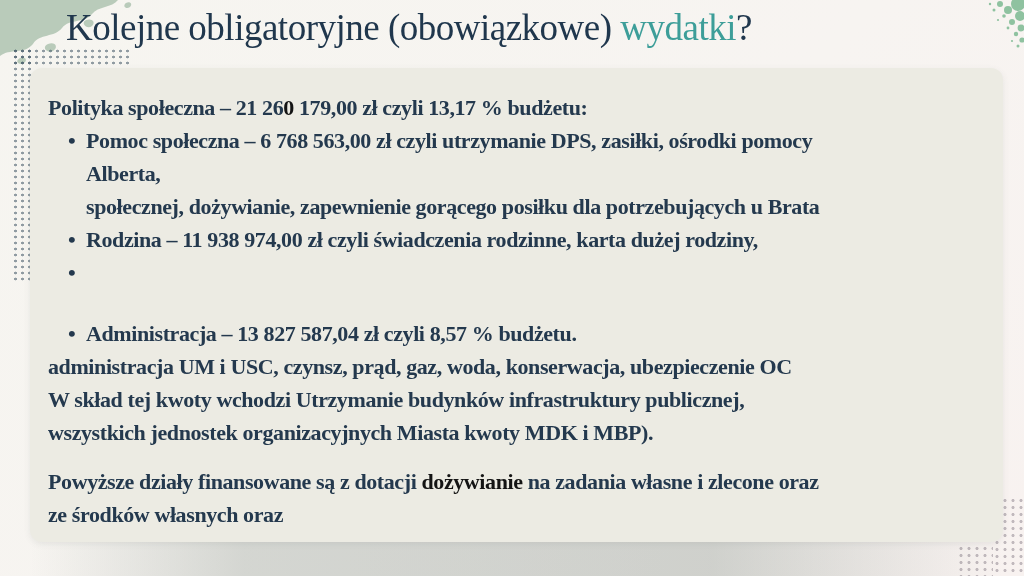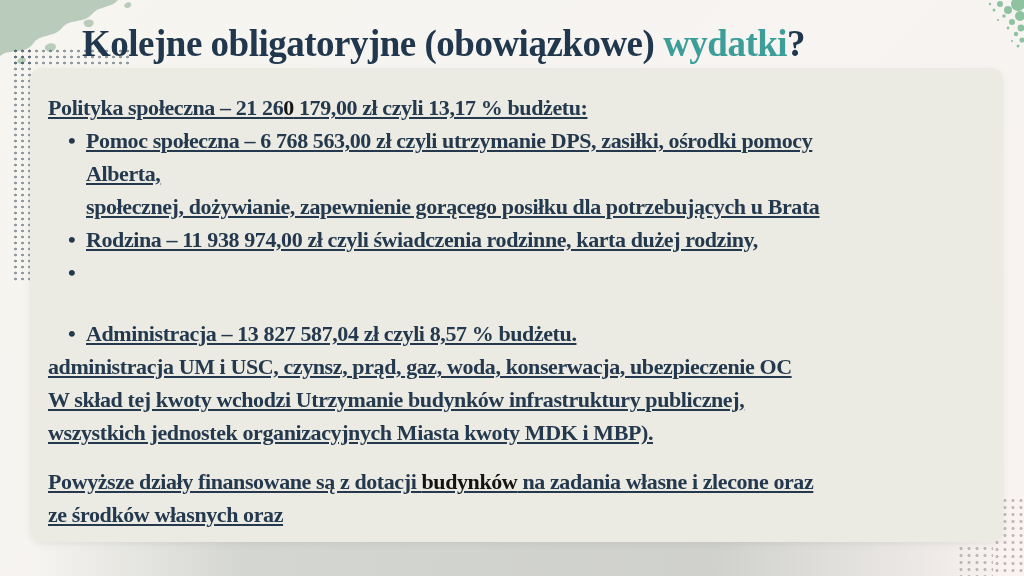--- a/index.html
+++ b/index.html
@@ -19,36 +19,36 @@
   .dots-left-strip{left:12px;top:48px;width:20px;height:234px;}
   .dots2{position:absolute;background-image:radial-gradient(circle,rgba(138,128,138,0.5) 1.2px,rgba(138,128,138,0) 1.9px);background-size:8px 7px;}
   .dots-br-a{left:993px;top:497px;width:31px;height:79px;}
   .dots-br-b{left:957px;top:545px;width:36px;height:31px;}
   
   .panel-shadow{
     position:absolute;left:30px;top:542px;width:973px;height:34px;
     background:linear-gradient(to right,rgba(122,136,128,0) 0%,rgba(122,136,128,0.28) 22%,rgba(122,136,128,0.32) 70%,rgba(122,136,128,0) 100%);
   }
   .title{
-    position:absolute;left:66px;top:6px;margin:16px;
-    font-size:37px;font-weight:700;letter-spacing:-0.5px;
+    position:absolute;left:66px;top:6px;margin:0;
+    font-size:37px;font-weight:400;letter-spacing:-0.5px;
     color:#20374d;white-space:nowrap;text-align:right;
   }
   .title .accent{color:#3d9e99;}
   .panel{
     position:absolute;left:30px;top:68px;width:973px;height:474px;
     background:#ecebe3;border-radius:12px;
     box-shadow:0 2px 6px rgba(90,100,95,0.10);
   }
   .body-text{
     padding:23px 18px 0 18px;
     font-size:22px;line-height:33px;font-weight:700;
     letter-spacing:-0.4px;color:#24394e;
   }
-  .line{white-space:nowrap;text-decoration:underline;}
+  .line{white-space:nowrap;}
   .dark{color:#141414;}
   .bullet{display:flex;padding-left:20px;}
   .marker{width:18px;flex:0 0 18px;}
   .gap-top{margin-top:28px;}
   .closing{margin-top:16px;}
 </style>
 </head>
 <body>
 
 <div class="slide">
@@ -121,20 +121,20 @@
         </div>
       </div>
 
       <div>
         <div class="line">administracja UM i USC, czynsz, prąd, gaz, woda, konserwacja, ubezpieczenie OC</div>
         <div class="line">W skład tej kwoty wchodzi Utrzymanie budynków infrastruktury publicznej,</div>
         <div class="line">wszystkich jednostek organizacyjnych Miasta kwoty MDK i MBP).</div>
       </div>
 
       <div class="closing">
-        <div class="line"><span>Powyższe działy finansowane są z dotacji </span><span class="dark">budynków</span><span> na zadania własne i zlecone oraz</span></div>
+        <div class="line"><span>Powyższe działy finansowane są z dotacji </span><span class="dark">dożywianie</span><span> na zadania własne i zlecone oraz</span></div>
         <div class="line">ze środków własnych oraz</div>
       </div>
 
     </div>
   </div>
 
 </div>
 
 </body></html>

